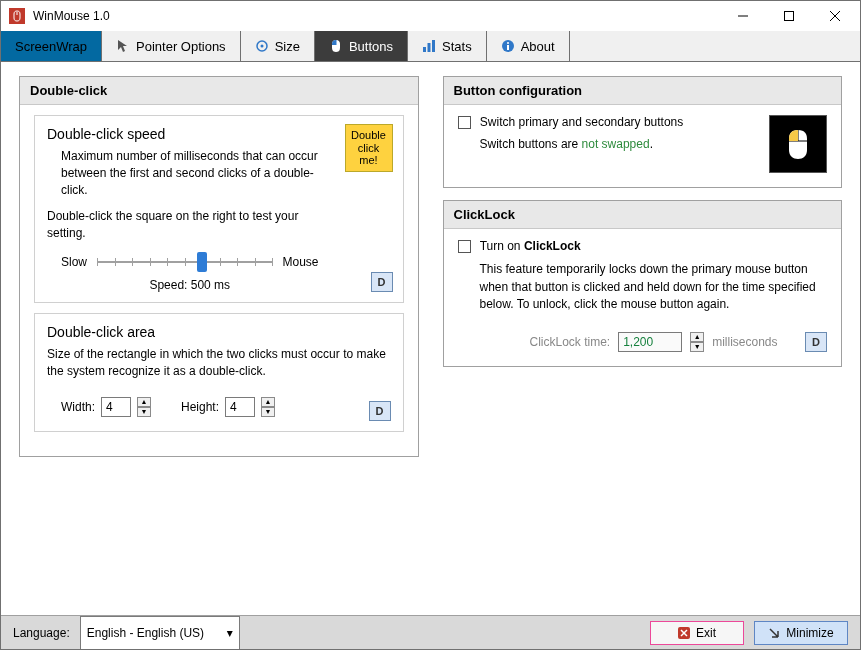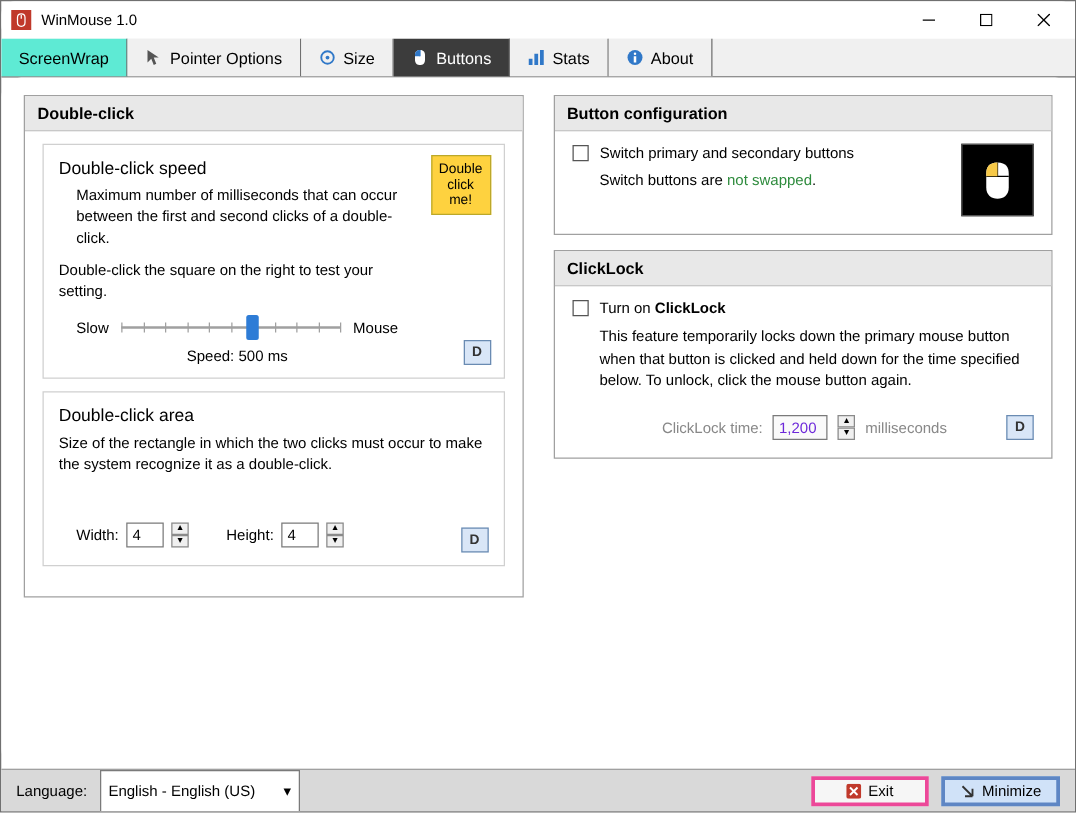--- a/index.html
+++ b/index.html
@@ -5,62 +5,62 @@
 * { box-sizing: border-box; margin: 0; padding: 0; }
 body { font-family: "Segoe UI", Tahoma, sans-serif; font-size: 12px; color: #000; background: #fff; width: 861px; height: 650px; overflow: hidden; border: 1px solid #707070; display: flex; flex-direction: column; }
 .titlebar { height: 30px; display: flex; align-items: center; padding: 0 2px 0 8px; background: #fff; border-radius: 11px; }
 .titlebar .app-icon { width: 16px; height: 16px; background: #c0392b; position: relative; margin-right: 8px; display:flex; align-items:center; justify-content:center;}
 .titlebar .app-icon svg{width:12px;height:12px;}
 .titlebar .title { flex: 1; font-size: 12px; }
 .titlebar .winbtn { width: 46px; height: 30px; display:flex; align-items:center; justify-content:center; }
 .titlebar .winbtn svg{width:10px;height:10px;}
 .tabs { display:flex; background:#f0f0f0; border-bottom:1px solid #707070; }
 .tab { display:flex; align-items:center; gap:6px; padding:0 14px; height:30px; border-right:1px solid #707070; background:#f0f0f0; cursor:default; font-size:13px;}
-.tab.first{background:#5eead4;}
+.tab.first{background:#0369a1;}
 .tab.active{background:#3c3c3c;color:#fff;}
 .tab .ticon{width:14px;height:14px;display:inline-flex;align-items:center;justify-content:center;}
 .content{flex:1;display:flex;gap:24px;padding:14px 18px;background:#fff;overflow:auto;border-radius:16px;}
 .col{flex:1;display:flex;flex-direction:column;gap:12px;min-width:0;}
 .panel{border:1px solid #a0a0a0;}
 .panel-header{background:#e8e8e8;padding:6px 10px;font-weight:700;font-size:13px;border-bottom:1px solid #c8c8c8;}
 .panel-body{padding:10px 14px 14px;}
 .group{border:1px solid #d0d0d0;padding:10px 12px;margin-bottom:10px;position:relative;}
 .group-title{font-size:14px;margin-bottom:6px;}
 .desc{font-size:12px;color:#000;margin:2px 0 10px 14px;line-height:1.4;}
 .yellowbox{position:absolute;top:8px;right:10px;background:#fed23f;border:1px solid #bba82a;width:48px;height:48px;display:flex;align-items:center;justify-content:center;text-align:center;font-size:11px;line-height:1.15;padding:2px;}
 .slider-row{display:flex;align-items:center;gap:10px;margin:8px 14px 6px;}
 .track{flex:1;height:20px;position:relative;}
 .track .line{position:absolute;left:0;right:0;top:9px;height:2px;background:#a0a0a0;}
 .track .tick{position:absolute;top:6px;width:1px;height:8px;background:#a0a0a0;}
 .track .thumb{position:absolute;top:0;width:10px;height:20px;background:#2e7cd6;border-radius:2px;}
 .slider-label{font-size:12px;}
 .speed-readout{text-align:center;font-size:12px;margin-top:4px;}
 .dbtn{border:1px solid #6a8bb2;background:#d9e6f7;width:22px;height:20px;display:inline-flex;align-items:center;justify-content:center;font-size:11px;font-weight:600;color:#333;}
 .dbtn-wrap{display:flex;justify-content:flex-end;margin-top:4px;}
-.wh-row{display:flex;gap:30px;margin:28px 0 4px 14px;}
+.wh-row{display:flex;gap:30px;margin:7px 0 4px 14px;}
 .wh-pair{display:flex;align-items:center;gap:6px;}
 .numbox{border:1px solid #7a7a7a;width:30px;height:20px;padding:0 4px;font-size:12px;}
 .stepper{display:flex;flex-direction:column;}
 .stepper button{width:14px;height:10px;border:1px solid #8a8a8a;background:#f0f0f0;display:flex;align-items:center;justify-content:center;font-size:7px;line-height:1;padding:0;}
 .cfg-row{display:flex;align-items:flex-start;gap:10px;}
 .cfg-left{flex:1;}
 .chk{width:13px;height:13px;border:1px solid #555;display:inline-block;vertical-align:middle;margin-right:6px;background:#fff;}
 .chk-label{font-size:12px;}
 .subline{font-size:12px;margin:8px 0 0 22px;}
 .green{color:#2e8b3d;}
 .mouse-badge{width:58px;height:58px;background:#000;display:flex;align-items:center;justify-content:center;border:1px solid #555;}
 .mouse-badge svg{width:34px;height:34px;}
 .clicklock-desc{font-size:12px;margin:8px 0 18px 22px;line-height:1.45;}
 .cl-time-row{display:flex;align-items:center;gap:8px;margin-left:72px;color:#888;}
-.cl-time-row .numbox{width:44px;color:#6d28d9;}
+.cl-time-row .numbox{width:64px;color:#15803d;}
 .footer{height:34px;background:#d9d9d9;border-top:1px solid #a0a0a0;display:flex;align-items:center;padding:0 12px;gap:10px;}
 .footer .lang-label{font-size:12px;}
 .footer .lang-select{border:1px solid #7a7a7a;background:#fff;height:34px;width:160px;padding:0 6px;font-size:12px;display:flex;align-items:center;justify-content:space-between;}
 .footer .spacer{flex:1;}
-.footer .fbtn{border:3px solid #ec4899;background:#f6f6f6;height:24px;min-width:94px;padding:0 12px;display:flex;align-items:center;justify-content:center;gap:6px;font-size:12px;}
+.footer .fbtn{border:1px solid #ec4899;background:#f6f6f6;height:24px;min-width:94px;padding:0 12px;display:flex;align-items:center;justify-content:center;gap:6px;font-size:12px;}
 .footer .fbtn.primary{background:#d0e2f8;border-color:#5e86c4;}
 .fbtn svg{width:12px;height:12px;}
 </style>
 </head>
 <body>
 
 <div class="titlebar">
   <span class="app-icon">
     <svg viewBox="0 0 12 12">
         <path d="M6 1 C4 1 3 2 3 4 V8 C3 10 4 11 6 11 C8 11 9 10 9 8 V4 C9 2 8 1 6 1 Z M6 2 V5" fill="none" stroke="#fff" stroke-width="1"></path>

